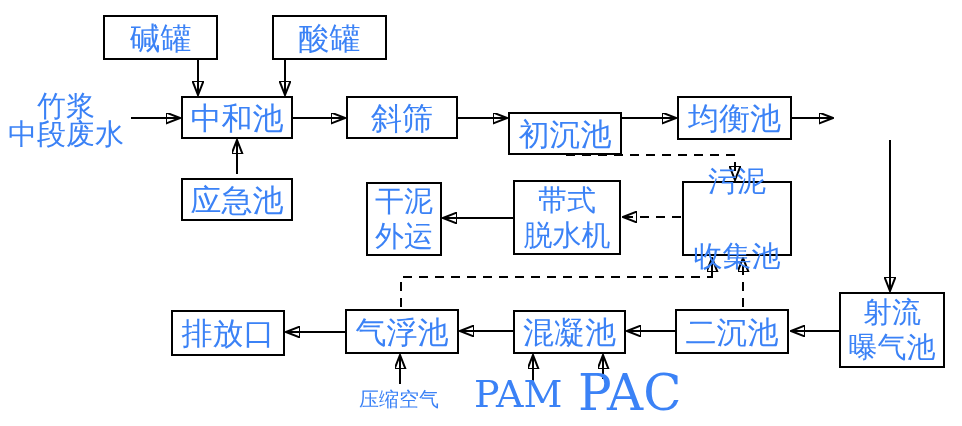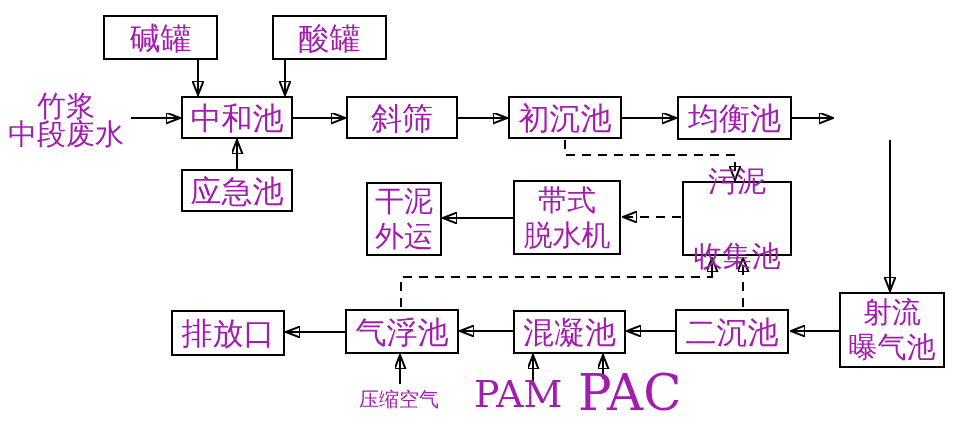--- a/index.html
+++ b/index.html
@@ -1,21 +1,21 @@
 <!DOCTYPE html>
 <html><head>
 <meta charset="utf-8">
 <style>
   html,body{margin:0;padding:0;background:#ffffff;}
   #canvas{
     position:relative;
     width:962px;height:426px;
     background:#ffffff;
     font-family:"DejaVu Serif","Liberation Serif",serif;
-    color:#a21caf;
+    color:#3b82f6;
     overflow:hidden;
   }
   .node{
     position:absolute;
     box-sizing:border-box;
     border:2px solid #000000;
     background:#ffffff;
     display:flex;
     flex-direction:column;
     align-items:center;
@@ -73,26 +73,26 @@
   </svg>
 
   <div class="node" style="left:103px;top:15px;width:115px;height:45px;">碱罐</div>
 
   <div class="node" style="left:272px;top:15px;width:115px;height:45px;">酸罐</div>
 
   <div class="node" style="left:181px;top:96px;width:112px;height:43px;">中和池</div>
 
   <div class="node" style="left:346px;top:96px;width:112px;height:43px;">斜筛</div>
 
-  <div class="node" style="left:508px;top:96px;width:114px;height:43px;">初沉池</div>
+  <div class="node" style="left:508px;top:112px;width:114px;height:43px;">初沉池</div>
 
   <div class="node" style="left:677px;top:96px;width:115px;height:44px;">均衡池</div>
 
 
-  <div class="node" style="left:181px;top:169px;width:112px;height:43px;">应急池</div>
+  <div class="node" style="left:181px;top:178px;width:112px;height:43px;">应急池</div>
 
   <div class="node two-line" style="left:366px;top:182px;width:76px;height:74px;">
     <span>干泥</span>
     <span>外运</span>
   </div>
 
   <div class="node two-line" style="left:513px;top:180px;width:108px;height:75px;">
     <span>带式</span>
     <span>脱水机</span>
   </div>

